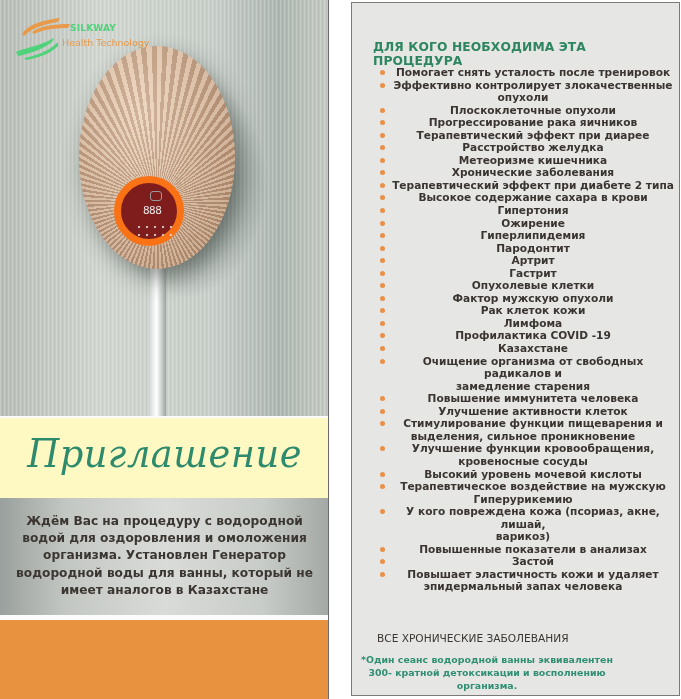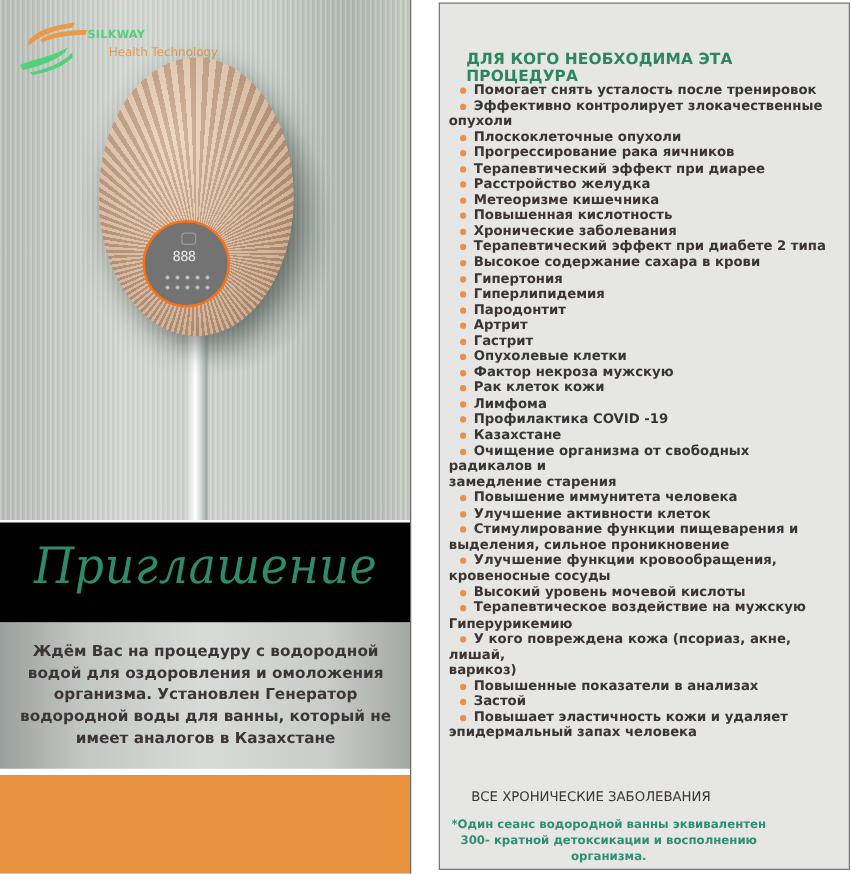--- a/index.html
+++ b/index.html
@@ -10,52 +10,52 @@
   .photo { position:absolute; left:0; top:0; width:329px; height:416px;
     background:
       repeating-linear-gradient(90deg, rgba(255,255,255,0.18) 0px, rgba(255,255,255,0.18) 1px, rgba(0,0,0,0.05) 2px, rgba(0,0,0,0.0) 4px),
       linear-gradient(90deg, #b9bfb8 0%, #d3d8d2 30%, #c9d0ca 65%, #aeb8b2 85%, #c6ccc4 100%);
   }
   .photo-shadow { position:absolute; left:0; top:0; width:329px; height:416px;
     background: radial-gradient(ellipse 110px 150px at 185px 185px, rgba(40,55,50,0.55), rgba(40,55,50,0) 75%);
   }
   .logo { position:absolute; left:14px; top:12px; width:60px; height:48px; }
   .logo-text1 { position:absolute; left:70px; top:23px; font-size:9px; font-weight:bold; color:#4fd27a; letter-spacing:0.2px; }
-  .logo-text2 { position:absolute; left:87px; top:37px; font-size:9.5px; color:#e89a4a; }
+  .logo-text2 { position:absolute; left:62px; top:37px; font-size:9.5px; color:#e89a4a; }
 
   .heater { position:absolute; left:79px; top:46px; width:156px; height:223px; border-radius:50%;
     background:
       repeating-conic-gradient(from 0deg at 50% 70%, #e8cdb4 0deg 2deg, #b89478 2deg 4deg),
       #d4b398;
     box-shadow: 6px 10px 22px rgba(30,40,35,0.45);
   }
   .heater-rim { position:absolute; left:79px; top:46px; width:156px; height:223px; border-radius:50%;
     background: radial-gradient(ellipse at 40% 30%, rgba(255,240,225,0.35), rgba(120,80,50,0.25) 80%);
   }
-  .panel { position:absolute; left:114px; top:176px; width:70px; height:70px; border-radius:50%; background:#737373; border:2px solid #f97316; box-sizing:border-box; }
+  .panel { position:absolute; left:114px; top:176px; width:70px; height:70px; border-radius:50%; background:#7f1d1d; border:7px solid #f97316; box-sizing:border-box; }
   .panel-logo { position:absolute; left:29px; top:8px; width:10px; height:8px; border:1px solid #9a9a9a; border-radius:3px; }
   .panel-digits { position:absolute; left:22px; top:21px; font-family:"DejaVu Sans Mono", monospace; font-size:11px; color:#e8e8e8; letter-spacing:-0.5px; }
   .panel-dots { position:absolute; left:14px; top:40px; width:42px; height:18px;
     background: radial-gradient(circle, #d8d8d8 1.2px, transparent 1.6px) 0 0/8px 8px; opacity:0.85; }
   .pipe { position:absolute; left:150px; top:262px; width:16px; height:154px; background:linear-gradient(90deg,#d8dcd9,#ffffff 40%,#cfd4d0 70%,#9aa3a0); }
 
-  .title-band { position:absolute; left:0; top:416px; width:346px; height:82px; background:#000000; border-top:2px solid #fafafa; box-sizing:border-box; }
+  .title-band { position:absolute; left:0; top:416px; width:346px; height:82px; background:#fef9c3; border-top:2px solid #fafafa; box-sizing:border-box; }
   .script-title { position:absolute; left:0; width:329px; top:12px; text-align:center; font-family:"DejaVu Serif", serif; font-style:italic; font-size:40px; color:#2e8a6c; letter-spacing:0.5px; transform:scaleX(0.92); }
 
   .msg-band { position:absolute; left:0; top:498px; width:329px; height:118px;
     background: linear-gradient(90deg, #9aa09d 0%, #c3c7c3 20%, #d9dbd8 50%, #c8ccc8 80%, #a3a8a5 100%); }
   .msg-text { position:absolute; left:4px; width:321px; top:15px; text-align:center; font-size:12.2px; line-height:17.2px; font-weight:bold; color:#3b3631; }
 
   .white-line { position:absolute; left:0; top:615px; width:329px; height:5px; background:#fcfcfc; }
   .orange-block { position:absolute; left:0; top:620px; width:329px; height:79px; background:#e8913e; }
 
   
   .right { position:absolute; left:351px; top:2px; width:329px; height:694px; background:#e6e6e5; border:1px solid #7a7a7a; box-sizing:border-box;padding-left:48px; }
   .heading { position:absolute; left:21px; top:37px; font-size:12.3px; font-weight:bold; color:#2e8660; letter-spacing:0.1px; }
-  .list { position:absolute; left:16px; top:63px; width:295px; margin:0; padding:0; list-style:none; }
+  .list { position:absolute; left:28px; top:63px; width:295px; margin:0; padding:0; list-style:none;text-align:center; }
   .list li { font-size:10.6px; line-height:12.55px; font-weight:bold; color:#3a3530; position:relative; padding-left:11px; }
   .list li.wrap { margin-left:-20px; text-indent:0; }
   .list li .bullet { position:absolute; left:0; top:4px; width:5px; height:5px; border-radius:50%; background:#e9904a; }
   .list li.wrap .bullet { left:20px; }
   .list li.wrap .first { padding-left:20px; display:inline; }
   .all-chronic { position:absolute; left:25px; top:629px; font-size:10.6px; font-weight:normal; color:#3a3530; }
   .footnote { position:absolute; left:0; width:270px; top:650px; text-align:center; font-size:9.4px; line-height:13px; font-weight:bold; color:#2f8f72; }
 </style>
 </head>
 <body>
@@ -97,31 +97,31 @@
 <div class="right">
   <div class="heading">ДЛЯ КОГО НЕОБХОДИМА ЭТА ПРОЦЕДУРА</div>
   <ul class="list" id="ind-list">
       <li><span class="bullet"></span><span>Помогает снять усталость после тренировок</span></li>
       <li class="wrap"><span class="bullet"></span><span class="first">Эффективно контролирует злокачественные</span><br><span>опухоли</span></li>
       <li><span class="bullet"></span><span>Плоскоклеточные опухоли</span></li>
       <li><span class="bullet"></span><span>Прогрессирование рака яичников</span></li>
       <li><span class="bullet"></span><span>Терапевтический эффект при диарее</span></li>
       <li><span class="bullet"></span><span>Расстройство желудка</span></li>
       <li><span class="bullet"></span><span>Метеоризме кишечника</span></li>
-      <li><span class="bullet"></span><span>Повышенная кислотность</span></li>
       <li><span class="bullet"></span><span>Хронические заболевания</span></li>
       <li><span class="bullet"></span><span>Терапевтический эффект при диабете 2 типа</span></li>
       <li><span class="bullet"></span><span>Высокое содержание сахара в крови</span></li>
       <li><span class="bullet"></span><span>Гипертония</span></li>
+      <li><span class="bullet"></span><span>Ожирение</span></li>
       <li><span class="bullet"></span><span>Гиперлипидемия</span></li>
       <li><span class="bullet"></span><span>Пародонтит</span></li>
       <li><span class="bullet"></span><span>Артрит</span></li>
       <li><span class="bullet"></span><span>Гастрит</span></li>
       <li><span class="bullet"></span><span>Опухолевые клетки</span></li>
-      <li><span class="bullet"></span><span>Фактор некроза мужскую</span></li>
+      <li><span class="bullet"></span><span>Фактор мужскую опухоли</span></li>
       <li><span class="bullet"></span><span>Рак клеток кожи</span></li>
       <li><span class="bullet"></span><span>Лимфома</span></li>
       <li><span class="bullet"></span><span>Профилактика COVID -19</span></li>
       <li><span class="bullet"></span><span>Казахстане</span></li>
       <li class="wrap"><span class="bullet"></span><span class="first">Очищение организма от свободных радикалов и</span><br><span>замедление старения</span></li>
       <li><span class="bullet"></span><span>Повышение иммунитета человека</span></li>
       <li><span class="bullet"></span><span>Улучшение активности клеток</span></li>
       <li class="wrap"><span class="bullet"></span><span class="first">Стимулирование функции пищеварения и</span><br><span>выделения, сильное проникновение</span></li>
       <li class="wrap"><span class="bullet"></span><span class="first">Улучшение функции кровообращения,</span><br><span>кровеносные сосуды</span></li>
       <li><span class="bullet"></span><span>Высокий уровень мочевой кислоты</span></li>

